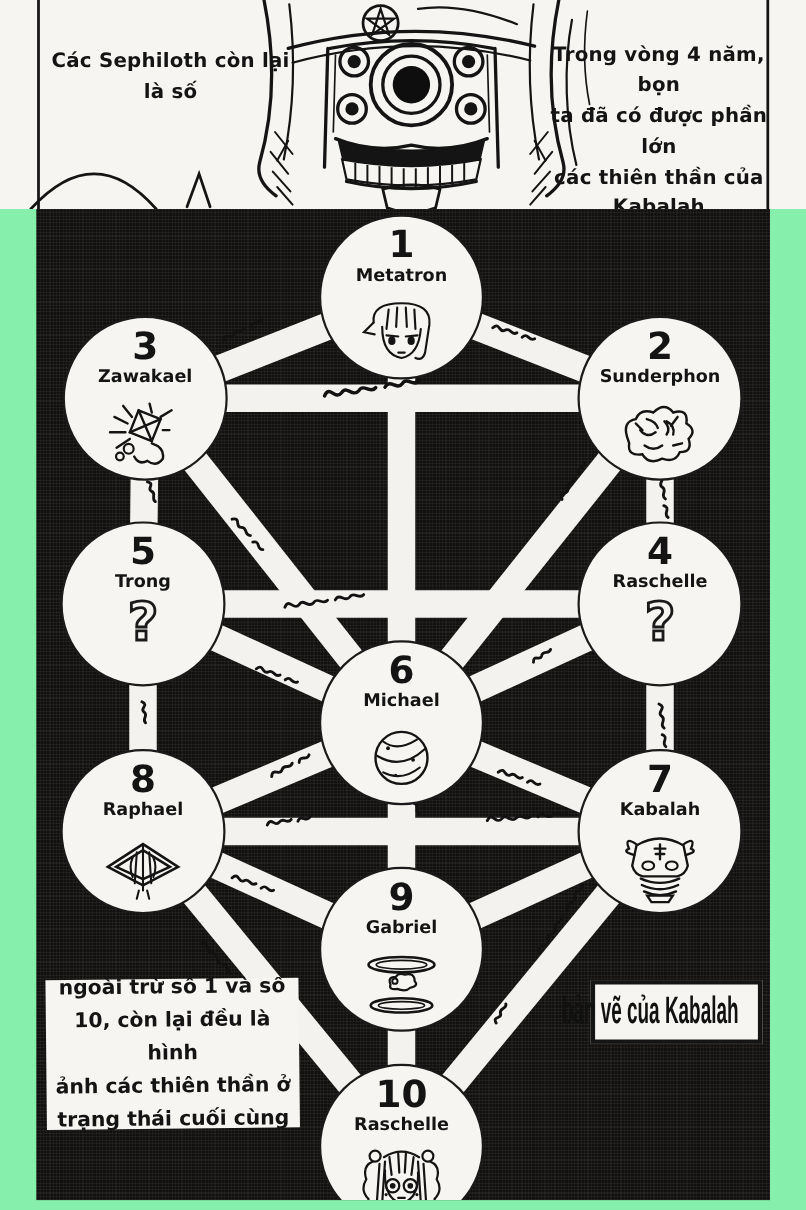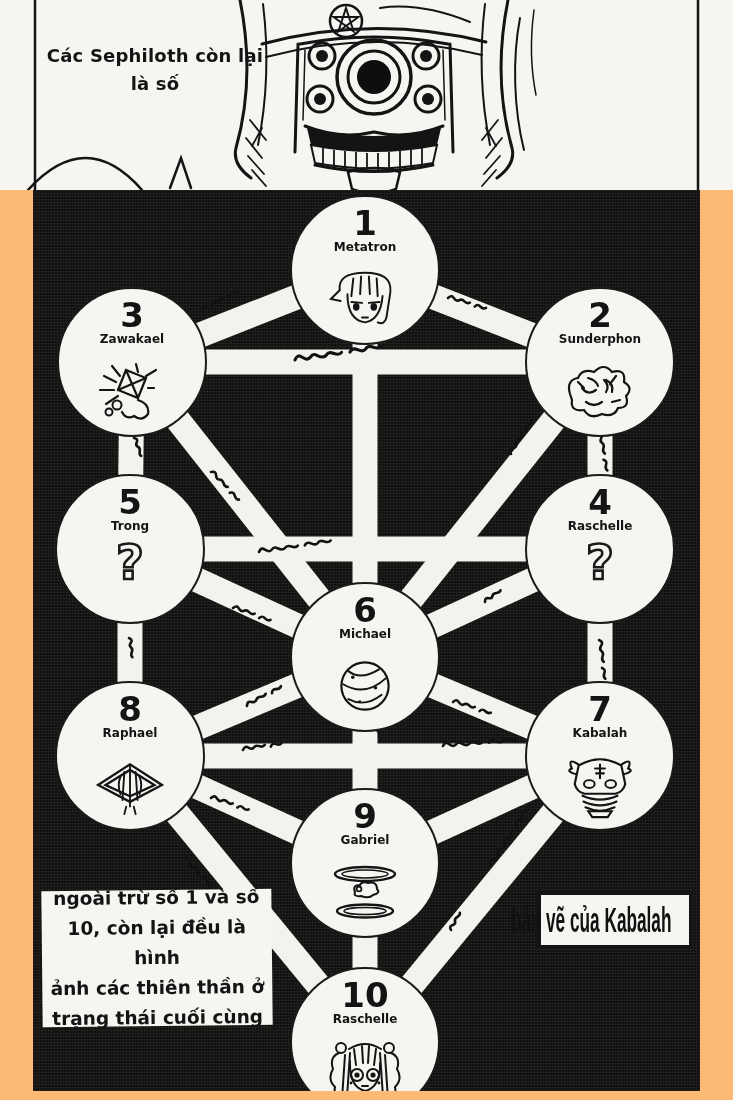--- a/index.html
+++ b/index.html
@@ -1,17 +1,17 @@
 <!DOCTYPE html>
 <html><head>
 <meta charset="utf-8">
 <style>
   html,body{margin:0;padding:0;width:733px;height:1100px;overflow:hidden;
     font-family:"DejaVu Sans",sans-serif;background:#ffffff;}
-  .page{position:absolute;left:0;top:0;width:733px;height:1100px;background:#fdba74;}
+  .page{position:absolute;left:0;top:0;width:733px;height:1100px;background:#86efac;}
 
   
   .top-panel{position:absolute;left:0;top:0;width:733px;height:190px;background:#f6f5f1;}
   .face-art{position:absolute;left:0;top:0;width:733px;height:190px;}
   .bubble{position:absolute;color:#141414;font-weight:600;text-align:center;
     font-size:18px;line-height:1.55;letter-spacing:.2px;}
   .bubble-left{left:36px;top:42px;width:238px;}
   .bubble-right{left:498px;top:36px;width:202px;}
 
   
@@ -19,21 +19,21 @@
     background:
       repeating-linear-gradient(0deg, rgba(255,255,255,0.05) 0 1px, rgba(0,0,0,0) 1px 3px),
       repeating-linear-gradient(90deg, rgba(255,255,255,0.04) 0 1px, rgba(0,0,0,0) 1px 3px),
       #121110;}
   .bands{position:absolute;left:0;top:0;}
 
   .seph{position:absolute;width:150px;height:150px;border-radius:50%;
     background:#f6f5f1;border:2px solid #1a1a1a;box-sizing:border-box;
     display:flex;flex-direction:column;align-items:center;color:#141414;}
   .seph .num{font-size:34px;font-weight:700;line-height:1;margin-top:9px;}
-  .seph .nm{font-size:12px;font-weight:600;line-height:1.15;margin-top:1px;white-space:nowrap;}
+  .seph .nm{font-size:16px;font-weight:600;line-height:1.15;margin-top:1px;white-space:nowrap;}
   .seph .icon{flex:1;display:flex;align-items:center;justify-content:center;margin-top:1px;}
   .qm{font-size:48px;font-weight:700;line-height:1;margin-top:4px;color:#1b1b1b;}
   @supports (-webkit-text-stroke: 2px #000){
     .qm{color:#f6f5f1;-webkit-text-stroke:2.6px #1a1a1a;}}
 
   .c1{left:257px;top:5px;}   .c2{left:492px;top:97px;}  .c3{left:24px;top:97px;}
   .c4{left:492px;top:284px;} .c5{left:22px;top:284px;}  .c6{left:257px;top:392px;}
   .c7{left:492px;top:491px;} .c8{left:22px;top:491px;}  .c9{left:257px;top:598px;}
   .c10{left:257px;top:777px;}
 
@@ -134,20 +134,26 @@
         <path d="M498,120 L482,140"></path>
           <path d="M502,138 L486,158"></path>
           <path d="M500,156 L484,174"></path>
         <path d="M496,170 L482,186"></path>
           <path d="M486,128 L496,146"></path>
       </g>
     </svg>
 
     <div class="bubble bubble-left">
       <div>Các Sephiloth còn lại là số</div>
+    </div>
+    <div class="bubble bubble-right">
+      <div>Trong vòng 4 năm, bọn</div>
+      <div>ta đã có được phần lớn</div>
+      <div>các thiên thần của</div>
+      <div>Kabalah</div>
     </div>
   </div>
 
   <div class="black-panel">
 
     <svg class="bands" width="667" height="901" viewBox="0 0 667 901">
       <defs>
         <path id="sqA" d="M0,0 c4,-9 8,4 13,-2 c4,-6 8,4 13,-1 c4,-6 9,3 13,-2 m7,0 c4,-7 9,3 13,-2 c4,-6 9,3 13,-2"></path>
         <path id="sqB" d="M0,0 c4,-8 7,3 11,-2 c4,-5 7,3 11,-2 m6,2 c3,-7 7,2 11,-3"></path>
         <path id="sqC" d="M0,0 c3,-7 6,2 9,-2 c3,-5 7,2 10,-2"></path>

